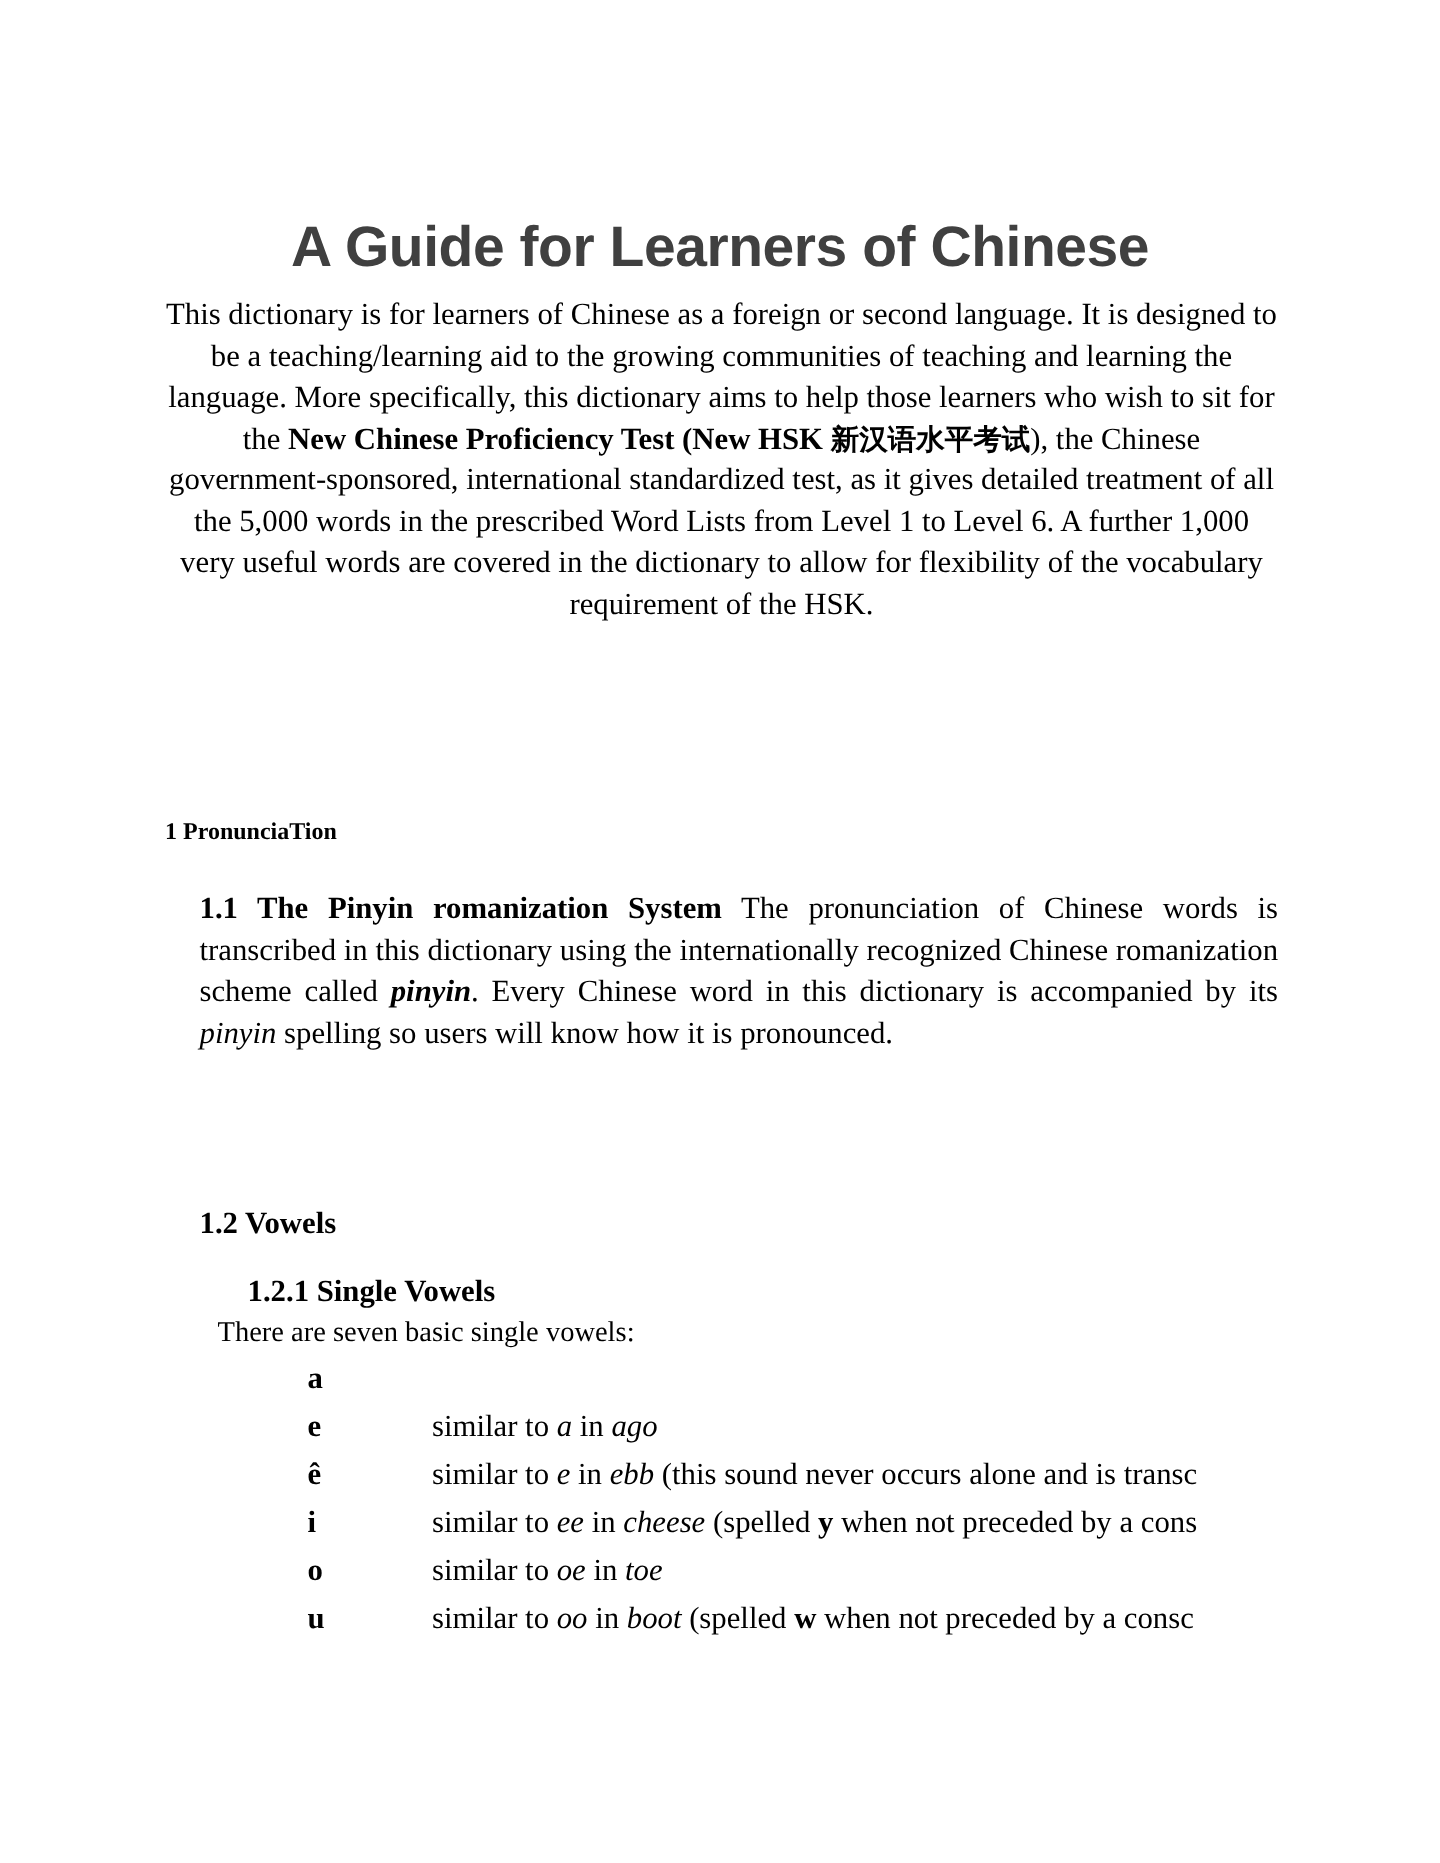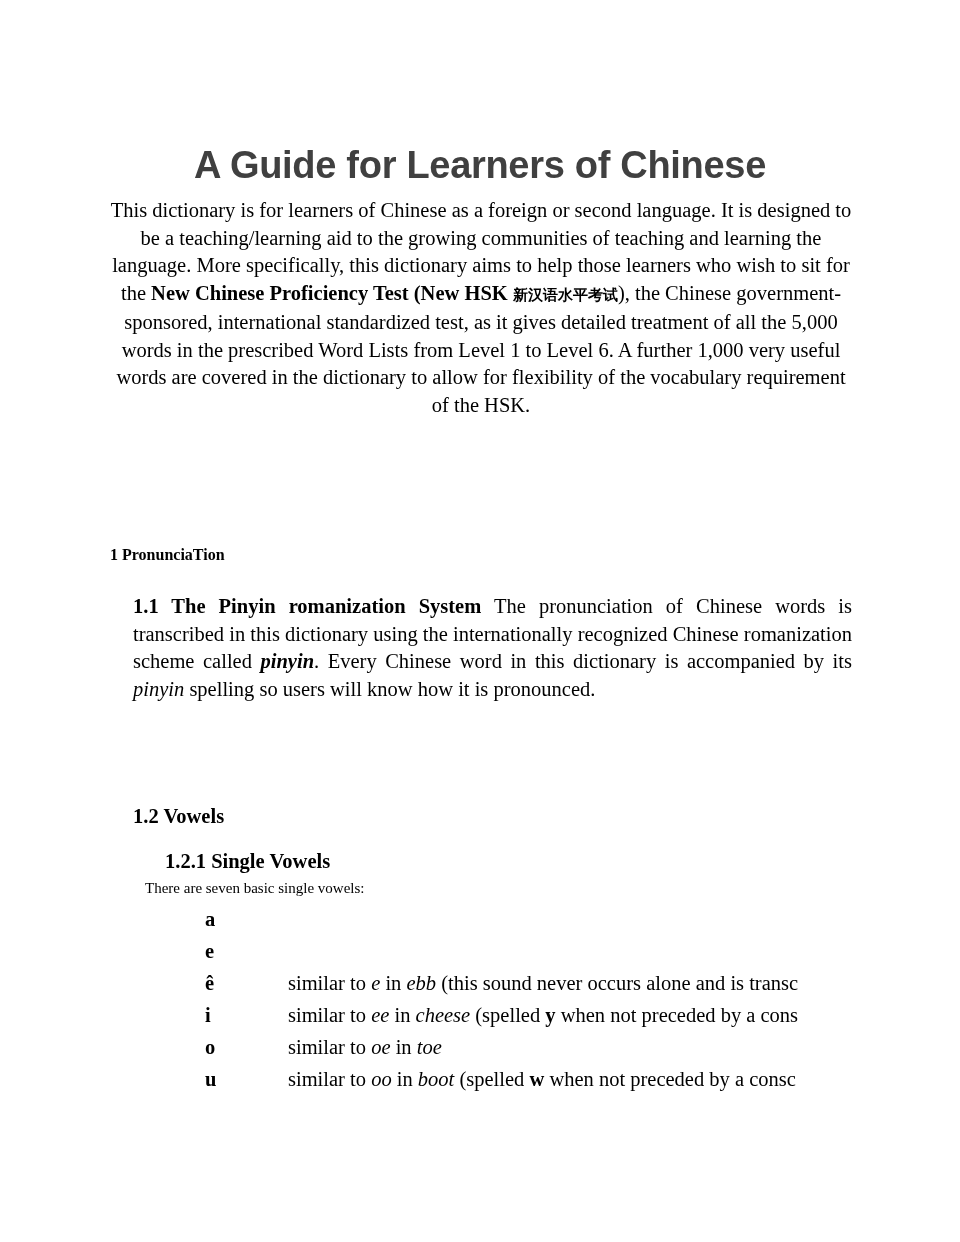--- a/index.html
+++ b/index.html
@@ -49,21 +49,21 @@
     left: 110px;
     top: 197px;
     width: 742px;
     text-align: center;
     font-size: 20.5px;
     line-height: 27.5px;
   }
   .intro-block b { font-weight: bold; }
   .cjk {
     font-family: "DejaVu Sans", "Liberation Sans", sans-serif;
-    font-size: 15px;
+    font-size: 19px;
   }
 
   
   .lead-para {
     position: absolute;
     left: 110px;
     top: 462px;
     width: 742px;
     text-align: justify;
     font-size: 20.5px;
@@ -115,21 +115,21 @@
     text-indent: 3px;
   }
   .body-block b { font-weight: bold; }
   .body-block i, .intro-block i, .lead-para i { font-style: italic; }
   .bi { font-weight: bold; font-style: italic; }
 
   .plain-line {
     position: absolute;
     left: 145px;
     top: 875px;
-    font-size: 15px;
+    font-size: 19px;
     line-height: 27.5px;
   }
 
   
   .vowel-list {
     position: absolute;
     left: 205px;
     top: 903px;
     width: 745px;
     font-size: 20.5px;
@@ -184,20 +184,21 @@
   <div class="plain-line">There are seven basic single vowels:</div>
 
   <div class="vowel-list">
 
     <div class="vowel-row">
       <div class="vowel-sym">a</div>
     </div>
 
     <div class="vowel-row">
       <div class="vowel-sym">e</div>
+      <div class="vowel-desc"><span>similar to </span><i>a</i><span> in </span><i>ago</i></div>
     </div>
 
     <div>
       <div class="vowel-row">
         <div class="vowel-sym">ê</div>
         <div class="vowel-desc"><span>similar to </span><i>e</i><span> in </span><i>ebb</i><span> (this sound never occurs alone and is transc</span></div>
       </div>
     </div>
 
     <div class="vowel-row">

